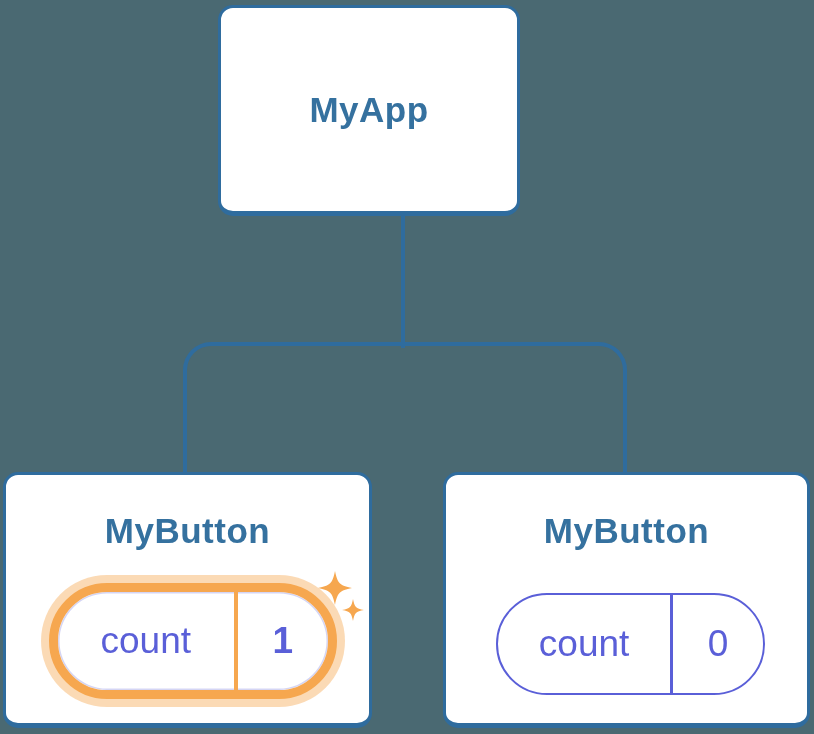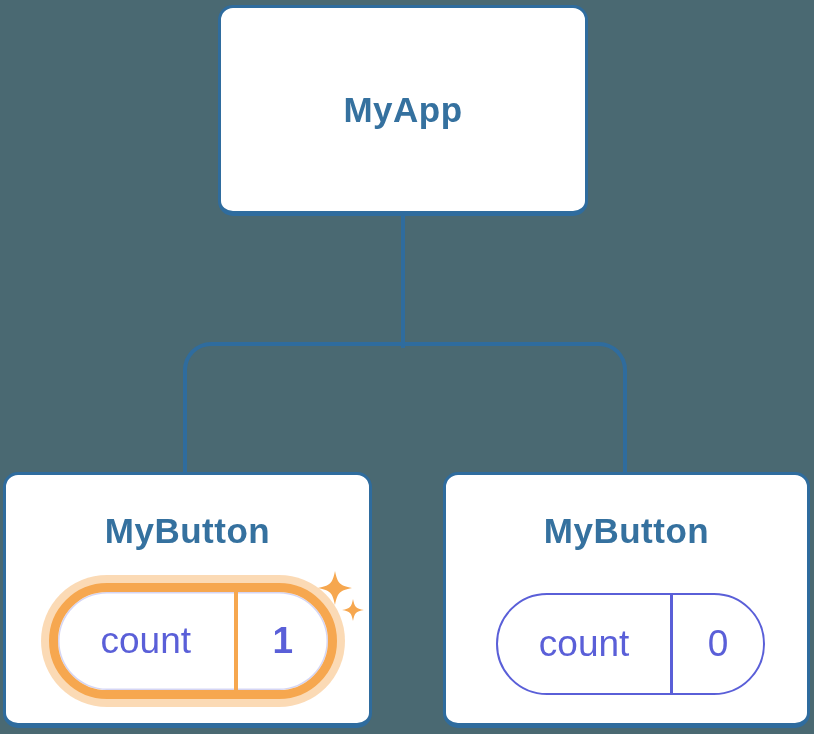--- a/index.html
+++ b/index.html
@@ -18,21 +18,21 @@
   .node {
     position: absolute;
     background: #ffffff;
     border: 3px solid #2F6C9E;
     border-bottom-width: 5px;
     border-radius: 15px;
     box-sizing: border-box;
   }
   .node-root {
     left: 218px; top: 5px;
-    width: 370px; height: 211px;
+    width: 302px; height: 211px;
     display: flex;
     align-items: center;
     justify-content: center;
   }
   .node-child-left {
     left: 3px; top: 472px;
     width: 369px; height: 256px;
   }
   .node-child-right {
     left: 443px; top: 472px;

